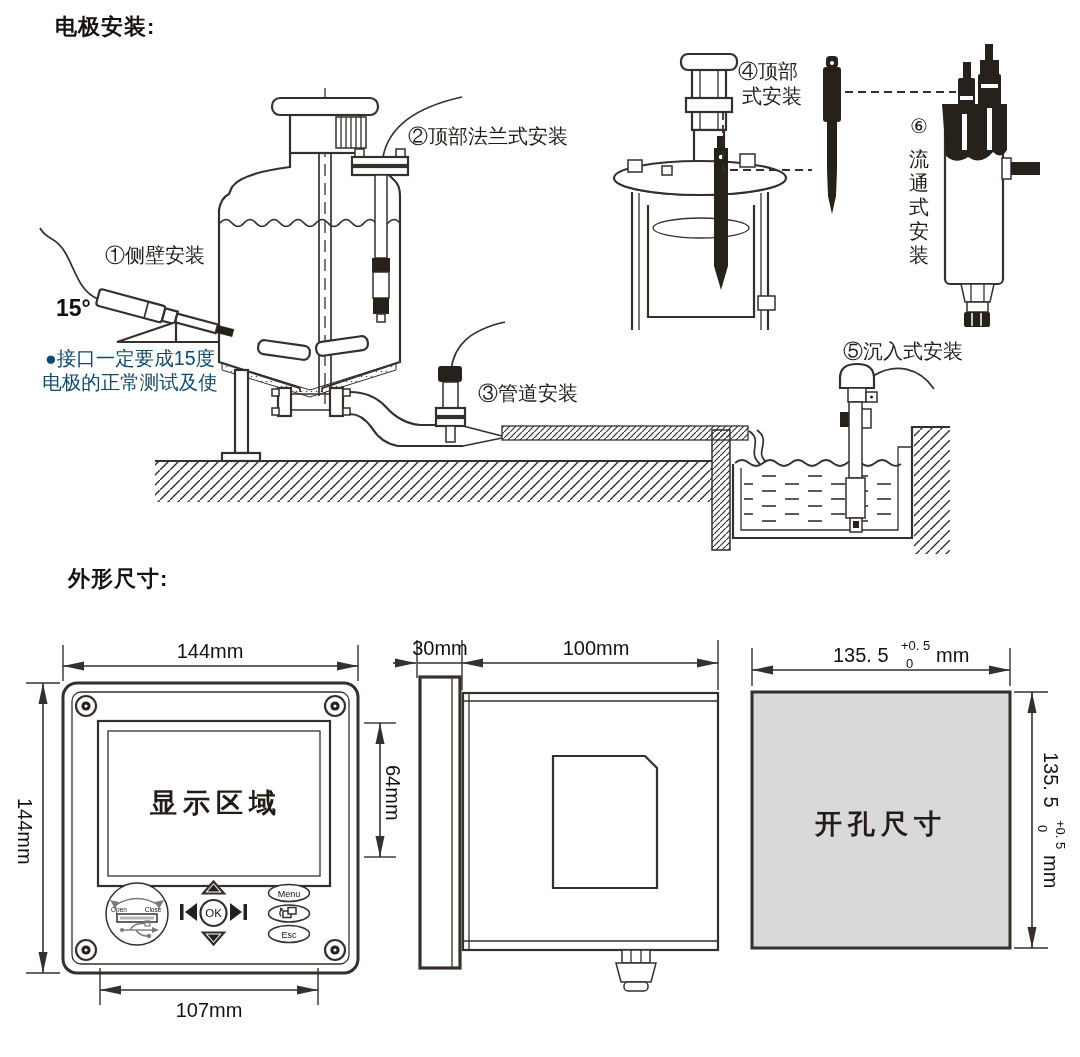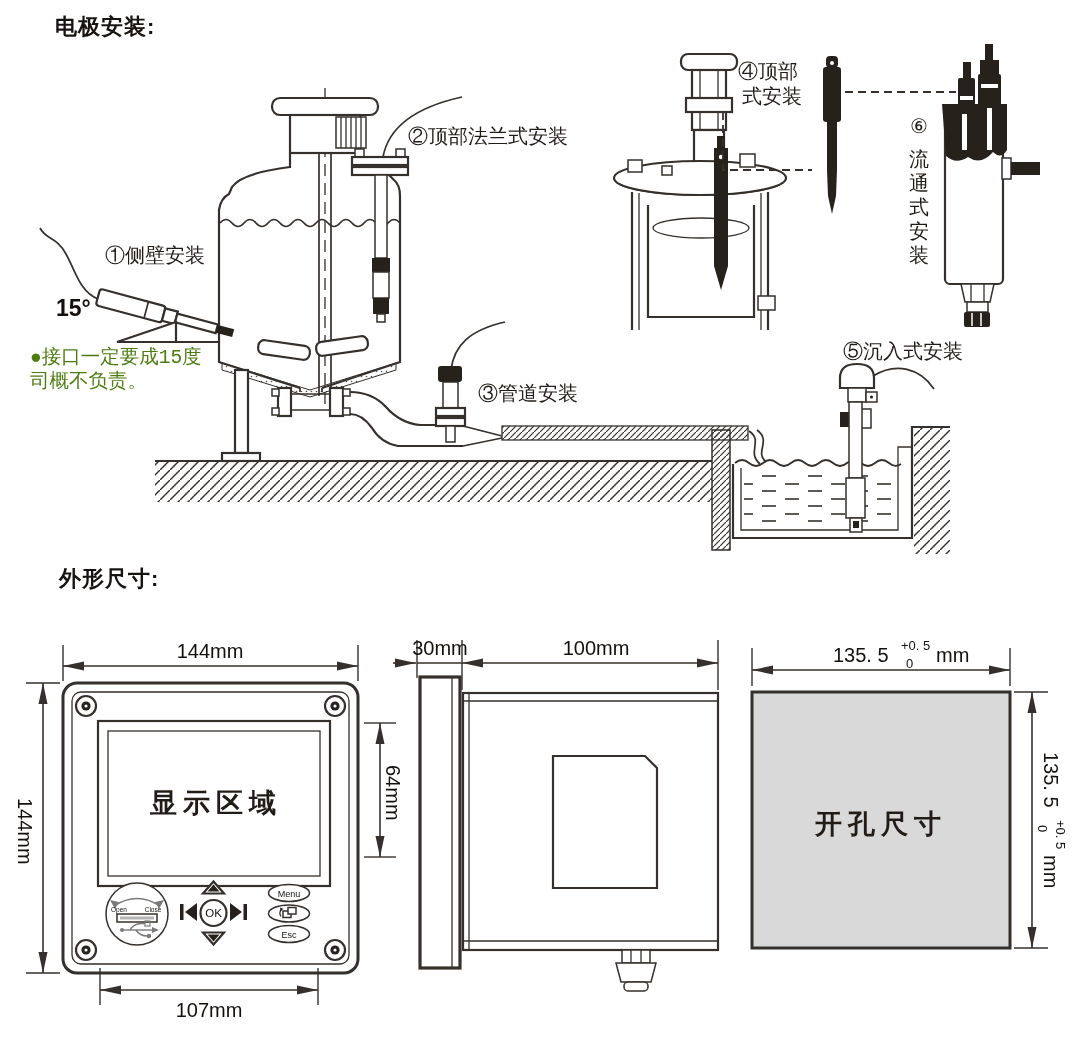--- a/index.html
+++ b/index.html
@@ -1,22 +1,22 @@
 <!DOCTYPE html>
 <html><head>
 <meta charset="utf-8">
 <style>
   html,body{margin:0;padding:0;background:#ffffff;}
   .page{position:relative;width:1080px;height:1045px;background:#fff;overflow:hidden;
-        font-family:"Liberation Sans",sans-serif;}
+        font-family:"Liberation Sans",sans-serif;text-align:center;}
   .sec-title{position:absolute;margin:0;font:bold 22px "Liberation Sans",sans-serif;color:#171310;letter-spacing:1px;}
   #title-install{left:55px;top:12px;}
-  #title-dims{left:59px;top:564px;}
+  #title-dims{left:68px;top:564px;}
   .note{position:absolute;left:30px;top:346px;width:200px;
-        font-family:Liberation Mono, monospace;font-size:19.5px;line-height:24.4px;color:#4d7c0f;}
+        font-family:Liberation Sans, sans-serif;font-size:19.5px;line-height:24.4px;color:#0c4a6e;}
   svg{position:absolute;left:0;top:0;}
   .s1{stroke:#35302b;stroke-width:1.3;fill:none;}
   .s15{stroke:#35302b;stroke-width:1.7;fill:none;}
   .s2{stroke:#35302b;stroke-width:2.2;fill:none;}
   .s3{stroke:#35302b;stroke-width:3;fill:none;}
   .sw{stroke:#35302b;stroke-width:2.2;fill:#fff;}
   .sw1{stroke:#35302b;stroke-width:1.5;fill:#fff;}
   .dk{fill:#27211c;stroke:none;}
   .dim{stroke:#35302b;stroke-width:1.6;fill:none;}
   .ext{stroke:#35302b;stroke-width:1.4;fill:none;}
@@ -34,21 +34,21 @@
 </head>
 <body>
 
 <div class="page">
 
   <h2 class="sec-title" id="title-install">电极安装:</h2>
   <h2 class="sec-title" id="title-dims">外形尺寸:</h2>
 
   <div class="note">
     <div>●接口一定要成15度</div>
-    <div>司概不负责。</div>
+    <div>电极的正常测试及使</div>
   </div>
 
   <svg width="1080" height="1057" viewBox="0 0 1080 1057">
     <defs>
       <marker id="arr" orient="auto-start-reverse" markerUnits="userSpaceOnUse" markerWidth="22" markerHeight="14" viewBox="0 0 22 14" refX="21" refY="7">
         <path d="M0,2.5 L21,7 L0,11.5 Z" fill="#35302b"></path>
       </marker>
       <pattern id="hatch" patternUnits="userSpaceOnUse" width="10" height="10">
         <path d="M-2,12 L12,-2" stroke="#35302b" stroke-width="1.4"></path>
       </pattern>

